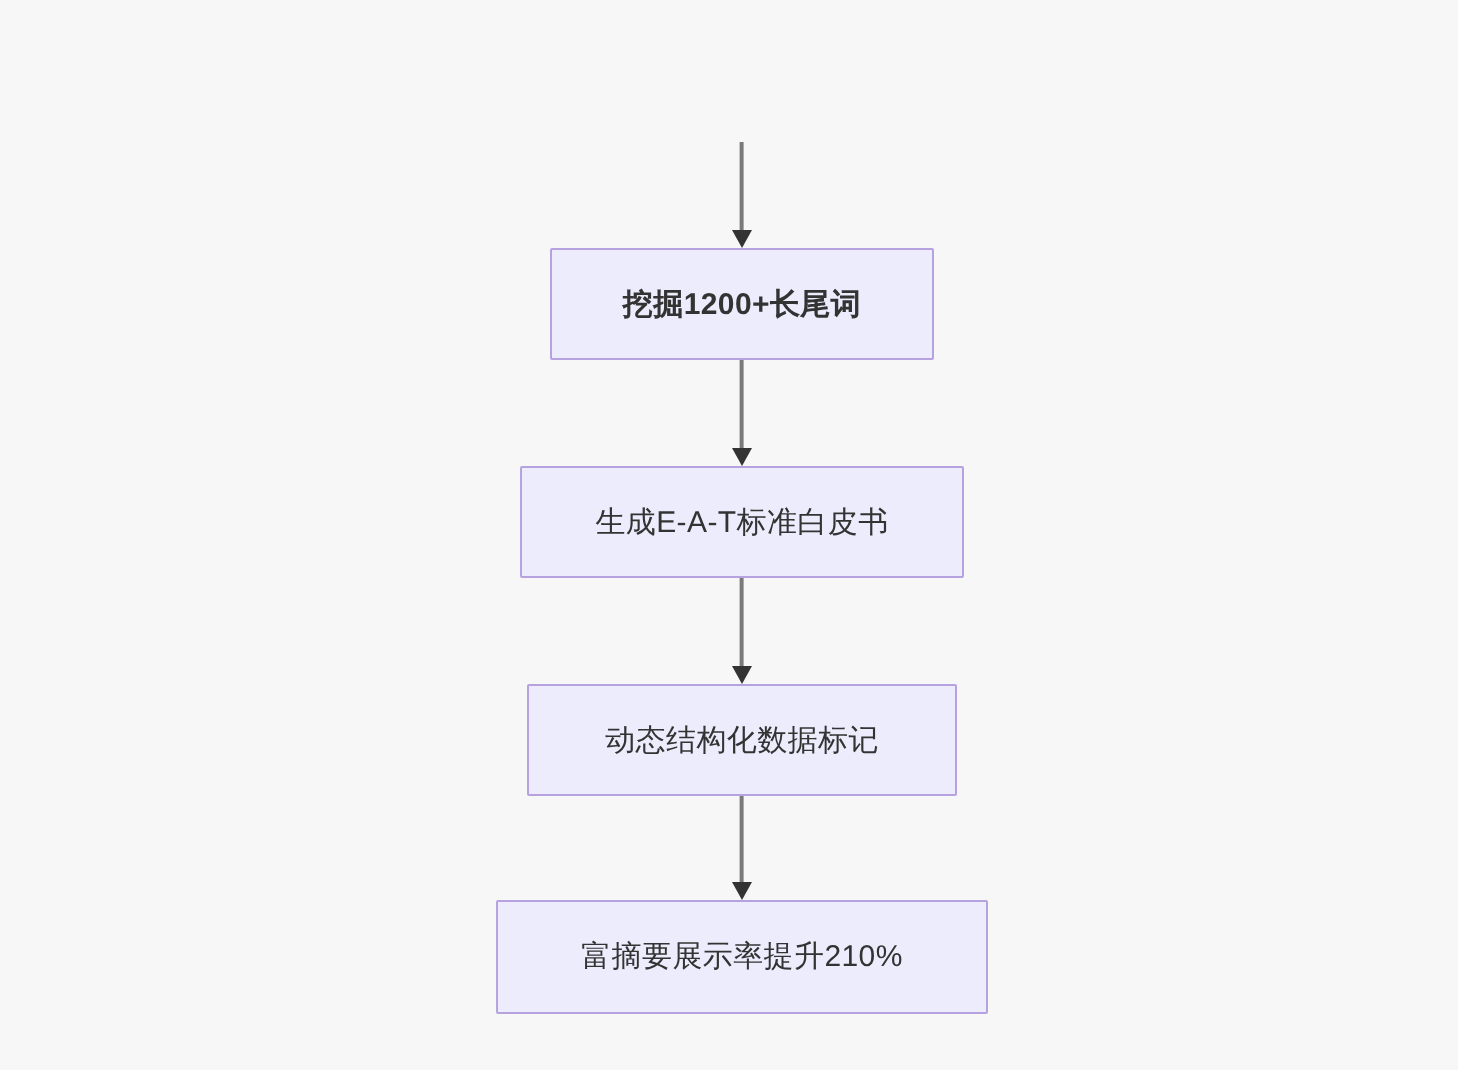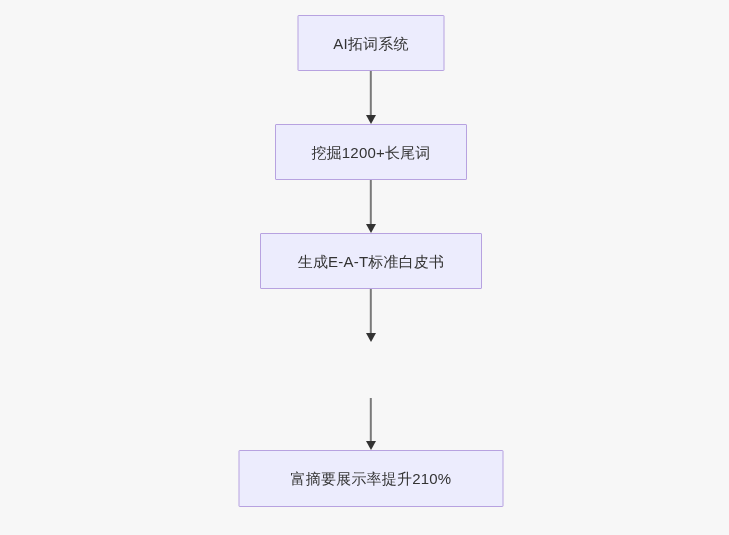--- a/index.html
+++ b/index.html
@@ -80,30 +80,30 @@
   <div class="connector" style="left:371px; top:289px; height:53px;">
     <div class="shaft" style="height:44px;"></div>
     <div class="head" style="top:44px;"></div>
   </div>
 
   <div class="connector" style="left:371px; top:398px; height:52px;">
     <div class="shaft" style="height:43px;"></div>
     <div class="head" style="top:43px;"></div>
   </div>
 
-  <div class="node" style="left:371px; top:15px; width:147px; height:56px;">
-    <span class="node-label">AI拓词系统</span>
-  </div>
 
-  <div class="node" style="left:371px; top:124px; width:192px; height:56px;">
+  <div class="node" style="left:371px; top:124px; width:192px; height:56px;font-weight:bold;">
     <span class="node-label">挖掘1200+长尾词</span>
   </div>
 
   <div class="node" style="left:371px; top:233px; width:222px; height:56px;align-items:center;">
     <span class="node-label">生成E-A-T标准白皮书</span>
   </div>
 
+  <div class="node" style="left:371px; top:342px; width:215px; height:56px;">
+    <span class="node-label">动态结构化数据标记</span>
+  </div>
 
-  <div class="node" style="left:371px; top:450px; width:265px; height:57px;">
+  <div class="node" style="left:371px; top:450px; width:246px; height:57px;">
     <span class="node-label">富摘要展示率提升210%</span>
   </div>
 
 </div>
 
 </body></html>

